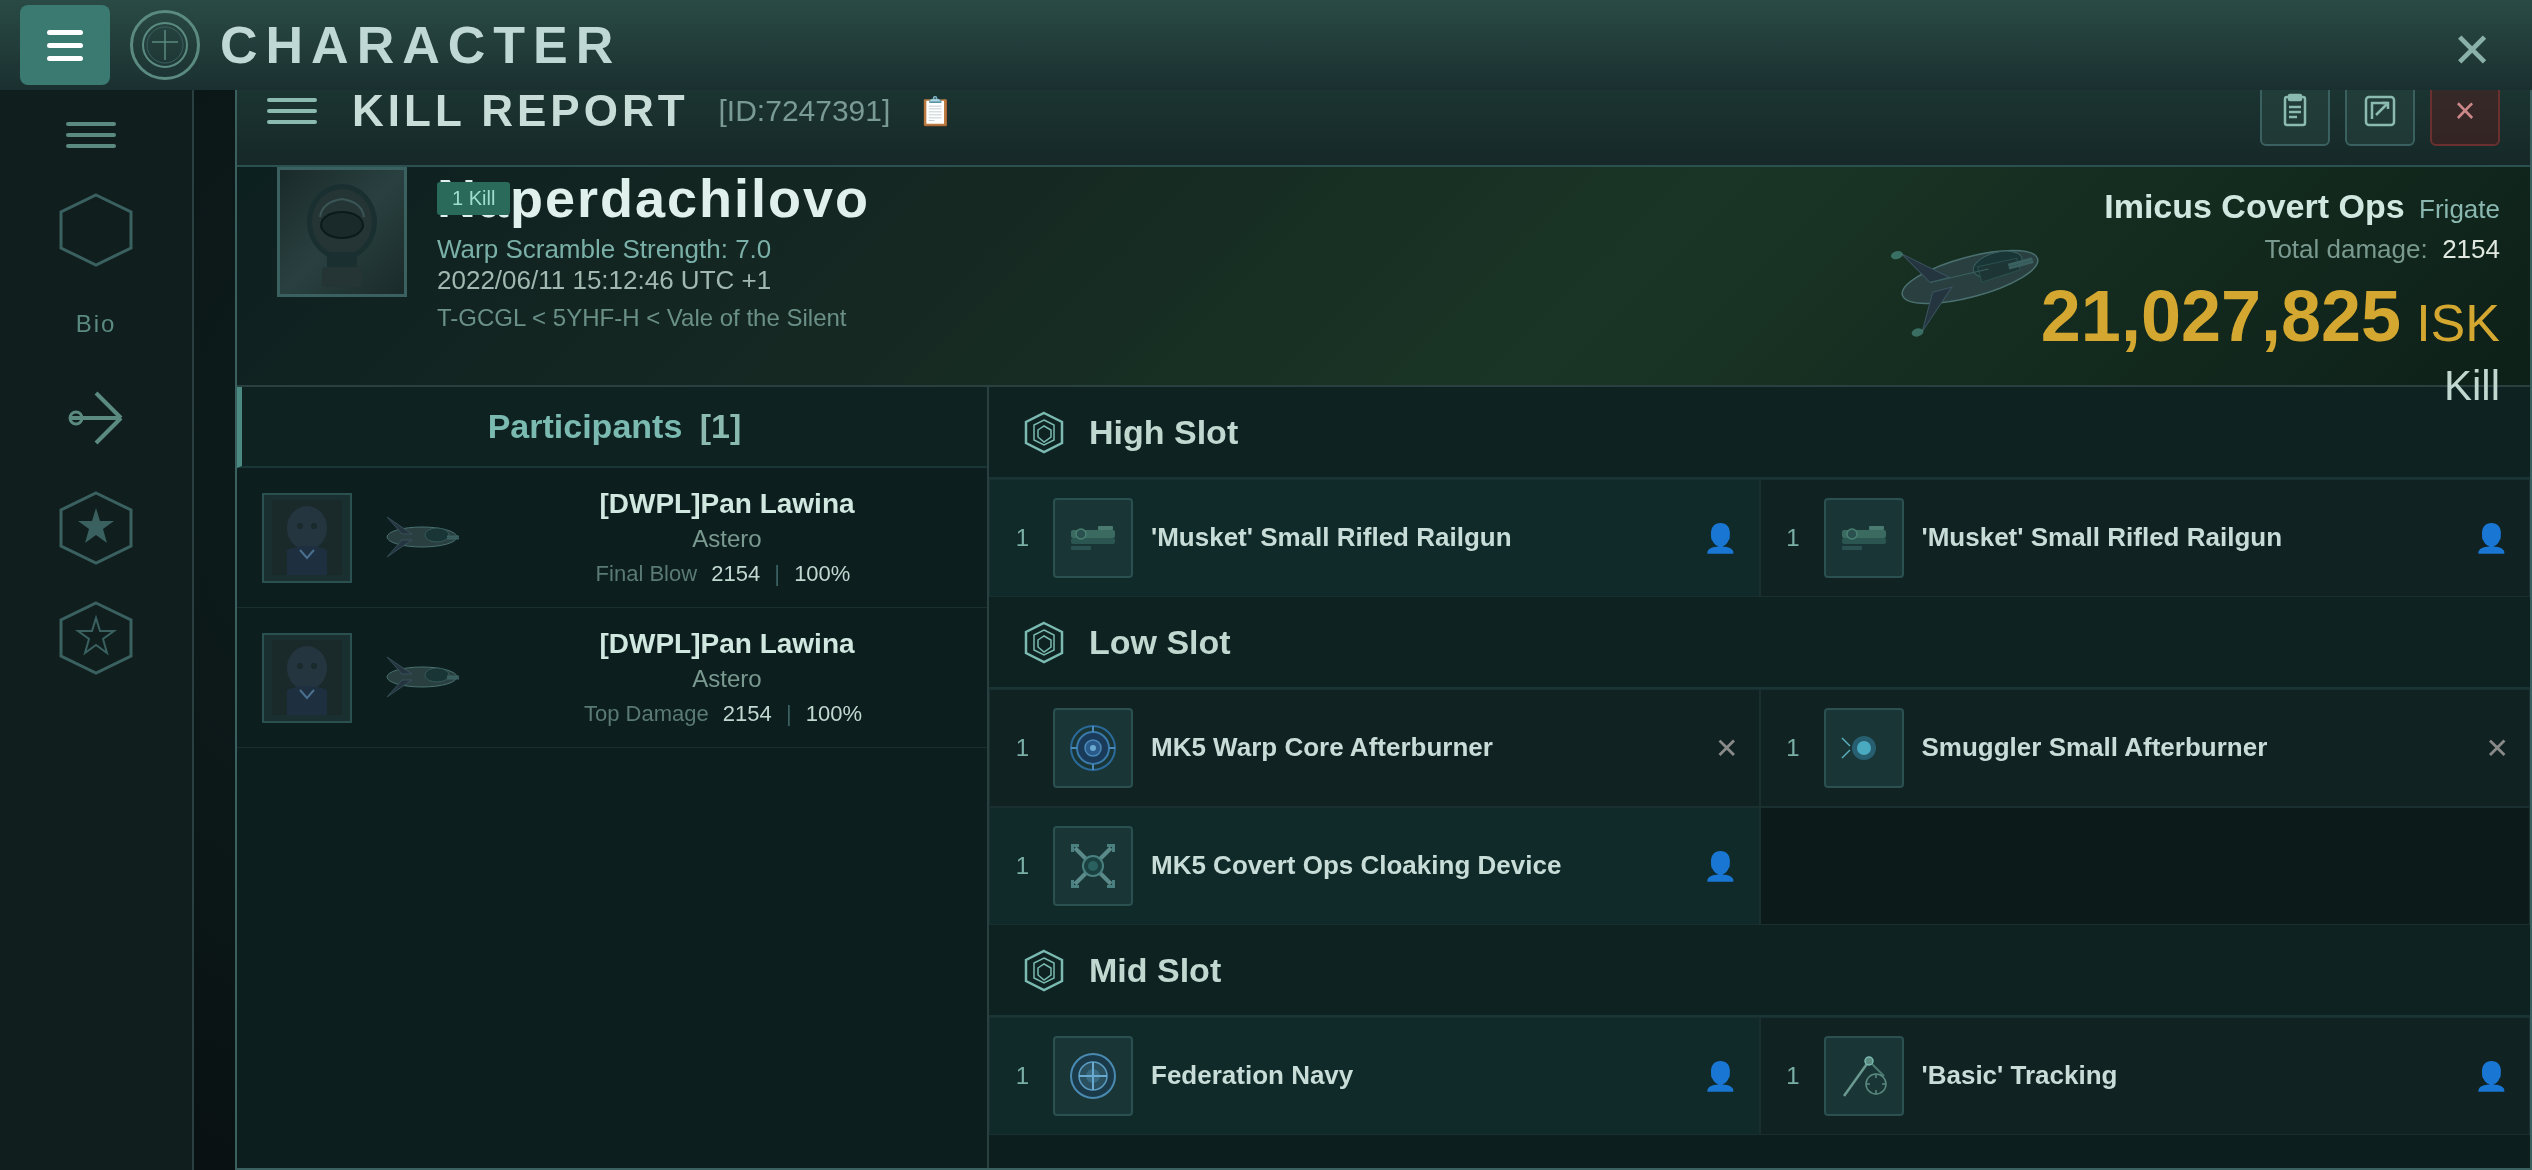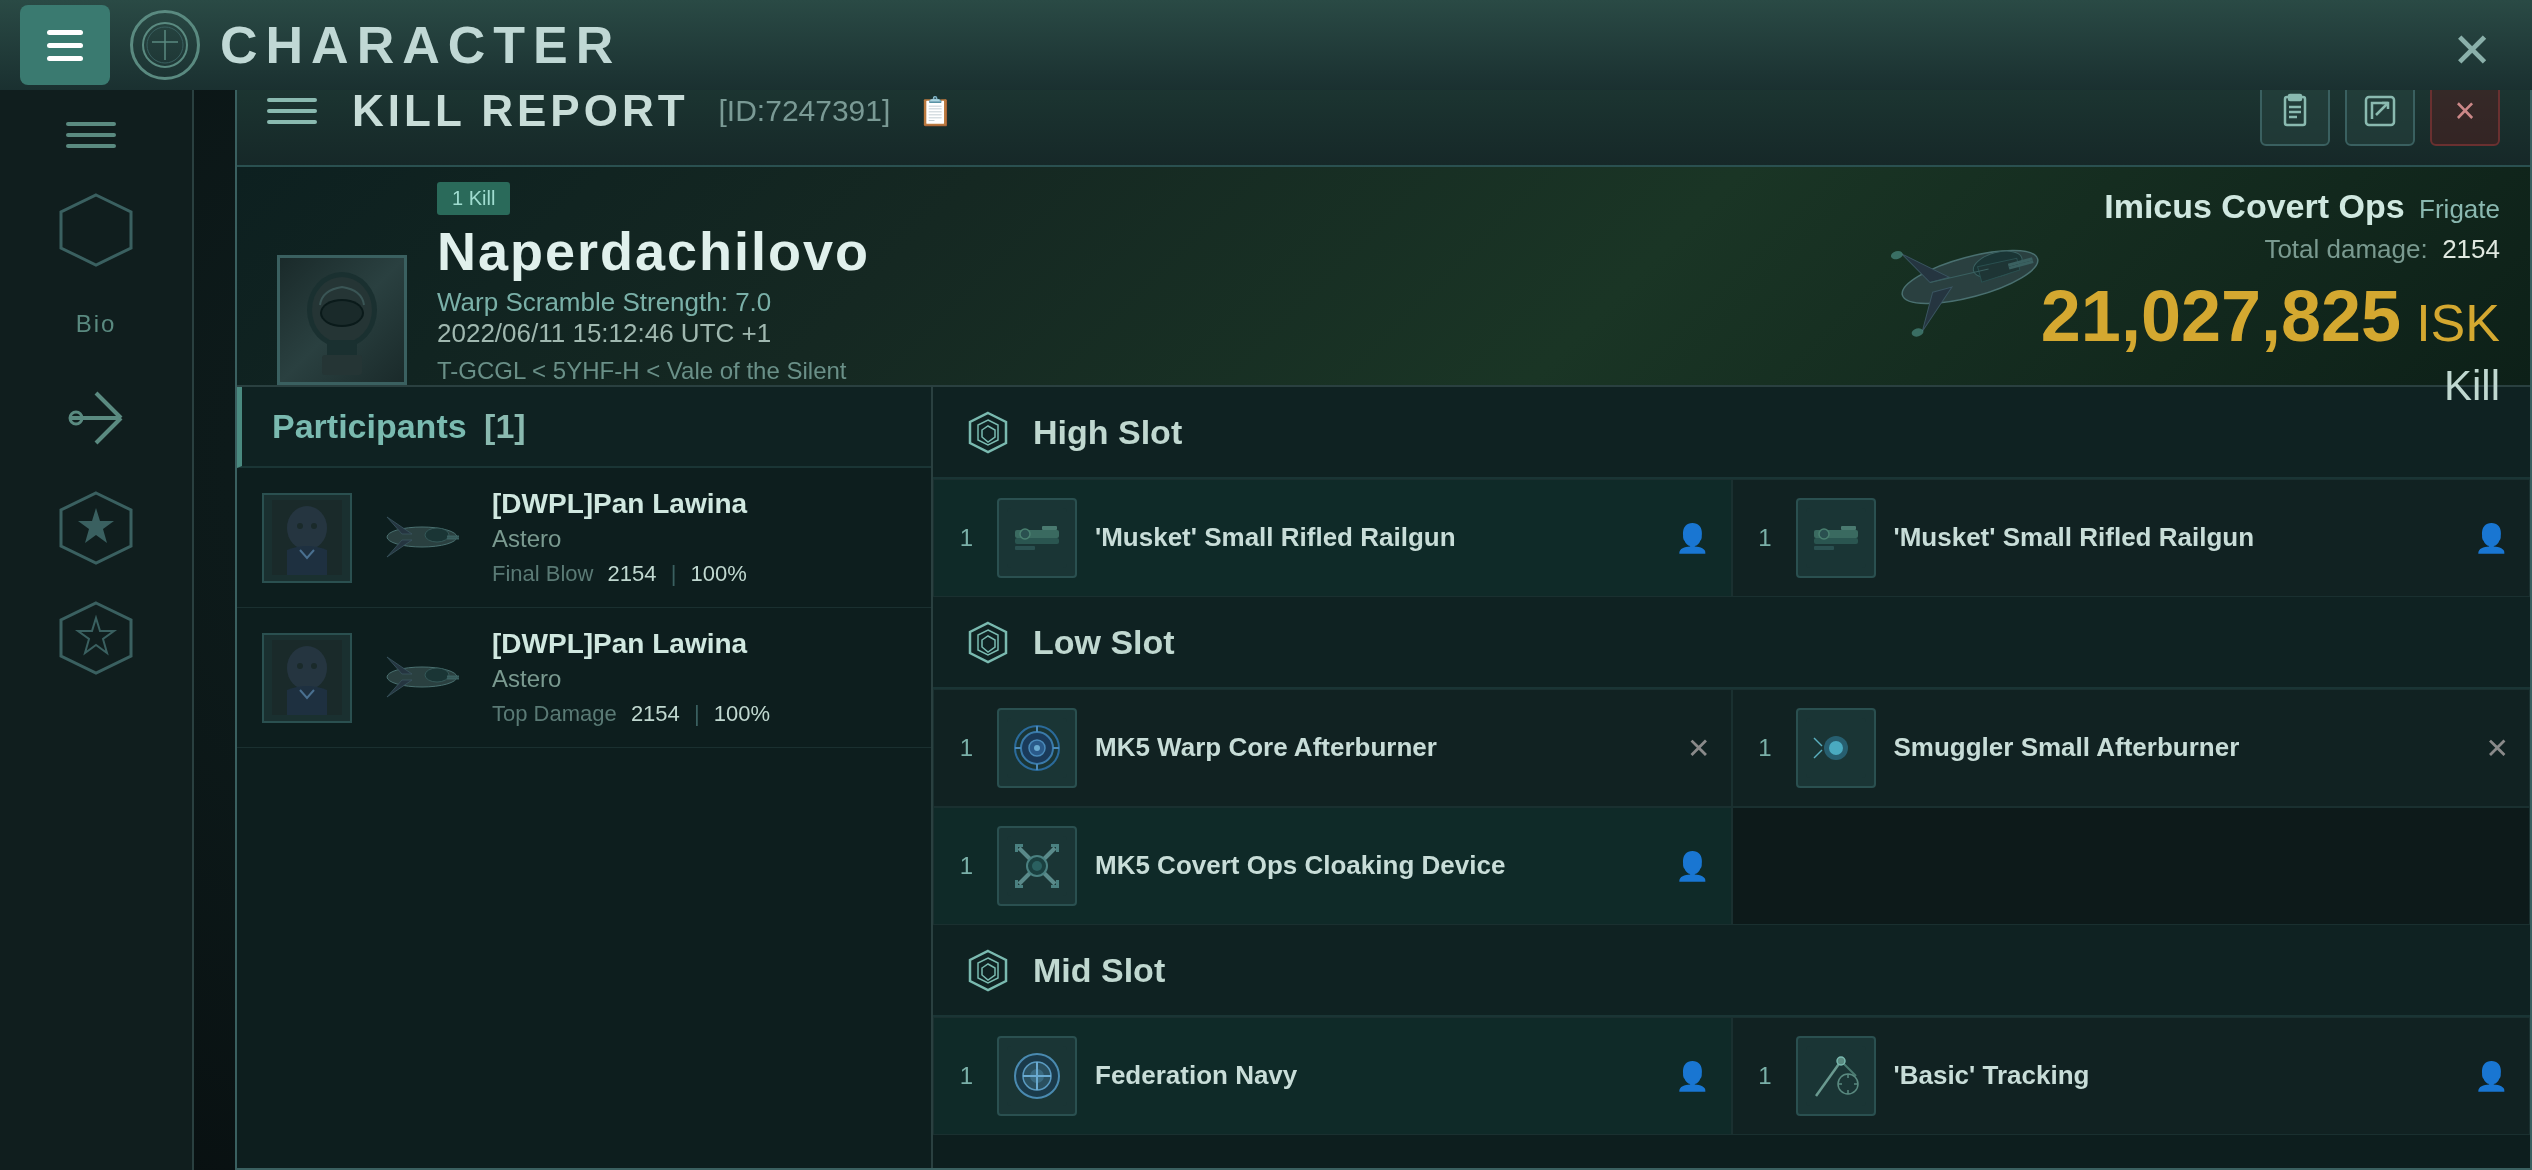--- a/index.html
+++ b/index.html
@@ -229,21 +229,21 @@
       justify-content: center;
       color: #cc8888;
       font-size: 36px;
     }
 
     
     .kill-header {
       height: 220px;
       background: linear-gradient(135deg, #0d2020 0%, #152822 30%, #1a3525 60%, #0d2018 100%);
       display: flex;
-      align-items: flex-end;
+      align-items: flex-start;
       padding: 0 40px;
       position: relative;
       border-bottom: 2px solid #2a4040;
     }
 
     .kill-badge {
       background: #2a6a5a;
       color: #a0ddd0;
       font-size: 20px;
       padding: 5px 15px;
@@ -370,25 +370,26 @@
     }
 
     
     .content-area {
       display: flex;
       height: calc(100% - 330px);
     }
 
     
     .participants-panel {
-      width: 696px;
+      width: 752px;
       flex-shrink: 0;
       border-right: 2px solid #2a4040;
       overflow-y: auto;
       background: #0d1e1e;
+      text-align: center;
     }
 
     .participants-panel::-webkit-scrollbar { width: 8px; }
     .participants-panel::-webkit-scrollbar-track { background: #0d1a1a; }
     .participants-panel::-webkit-scrollbar-thumb { background: #2a5050; border-radius: 4px; }
 
     .section-header {
       padding: 20px 30px;
       font-size: 34px;
       color: #7abab0;

